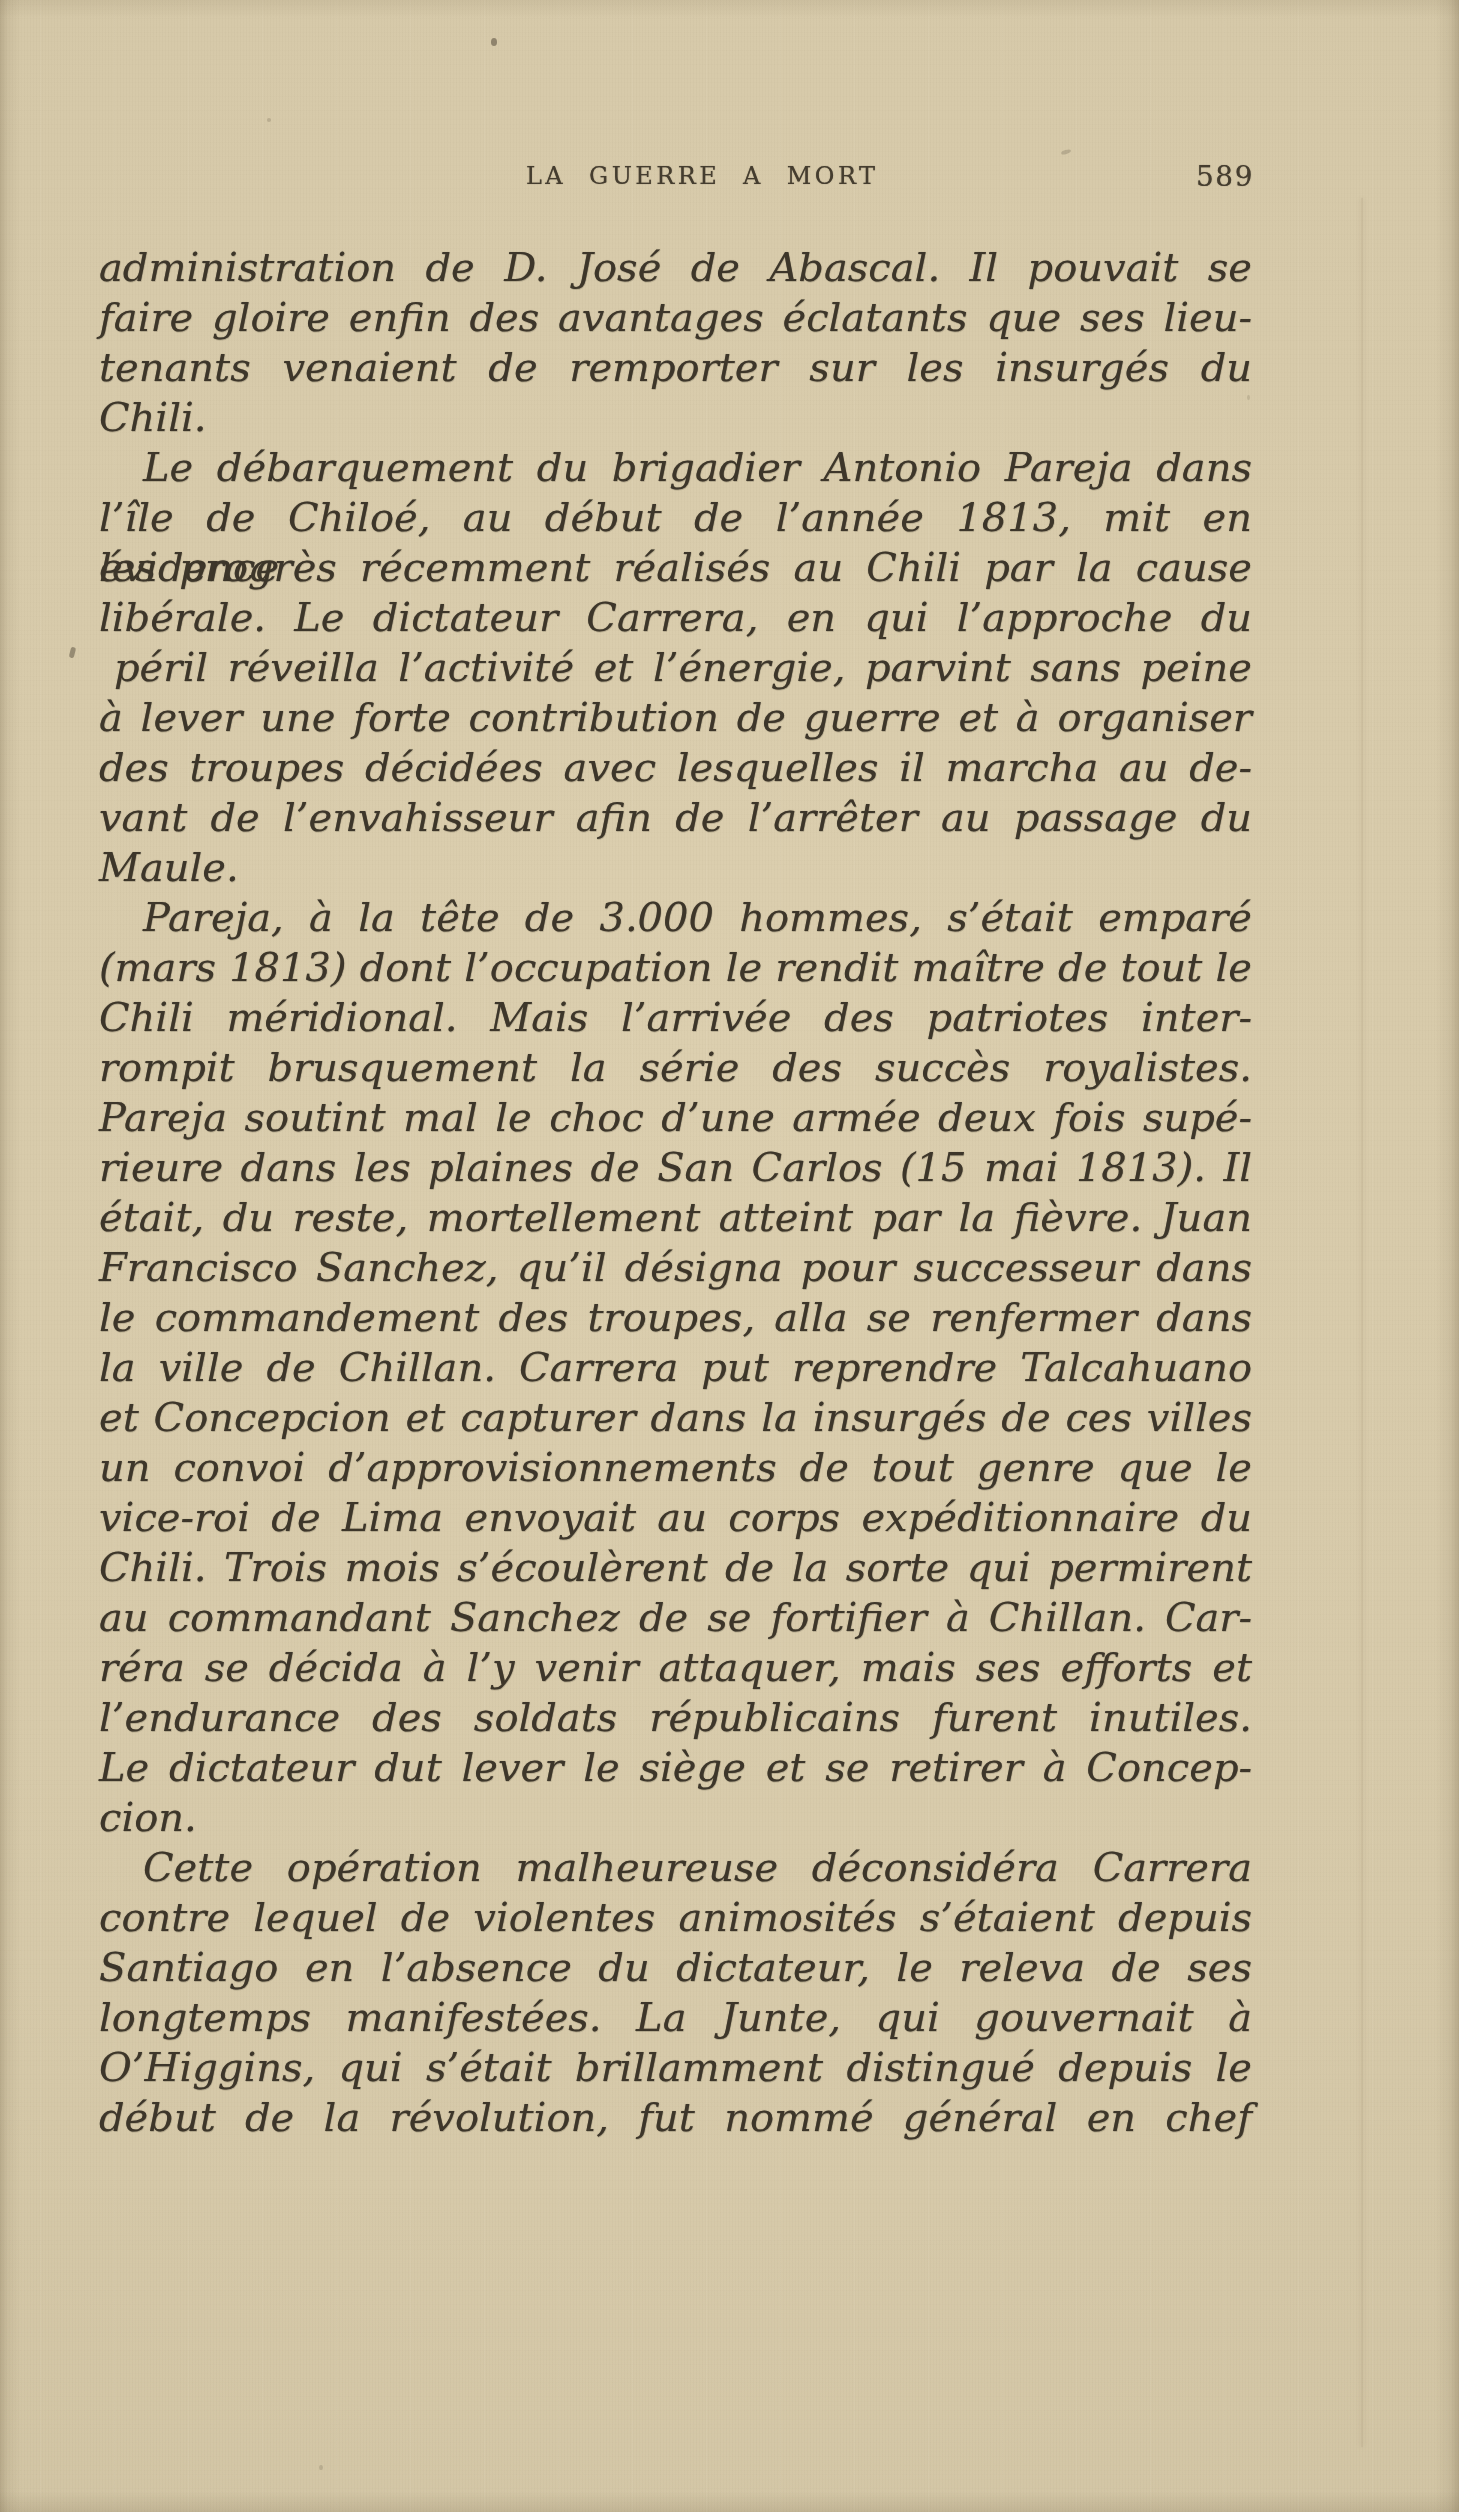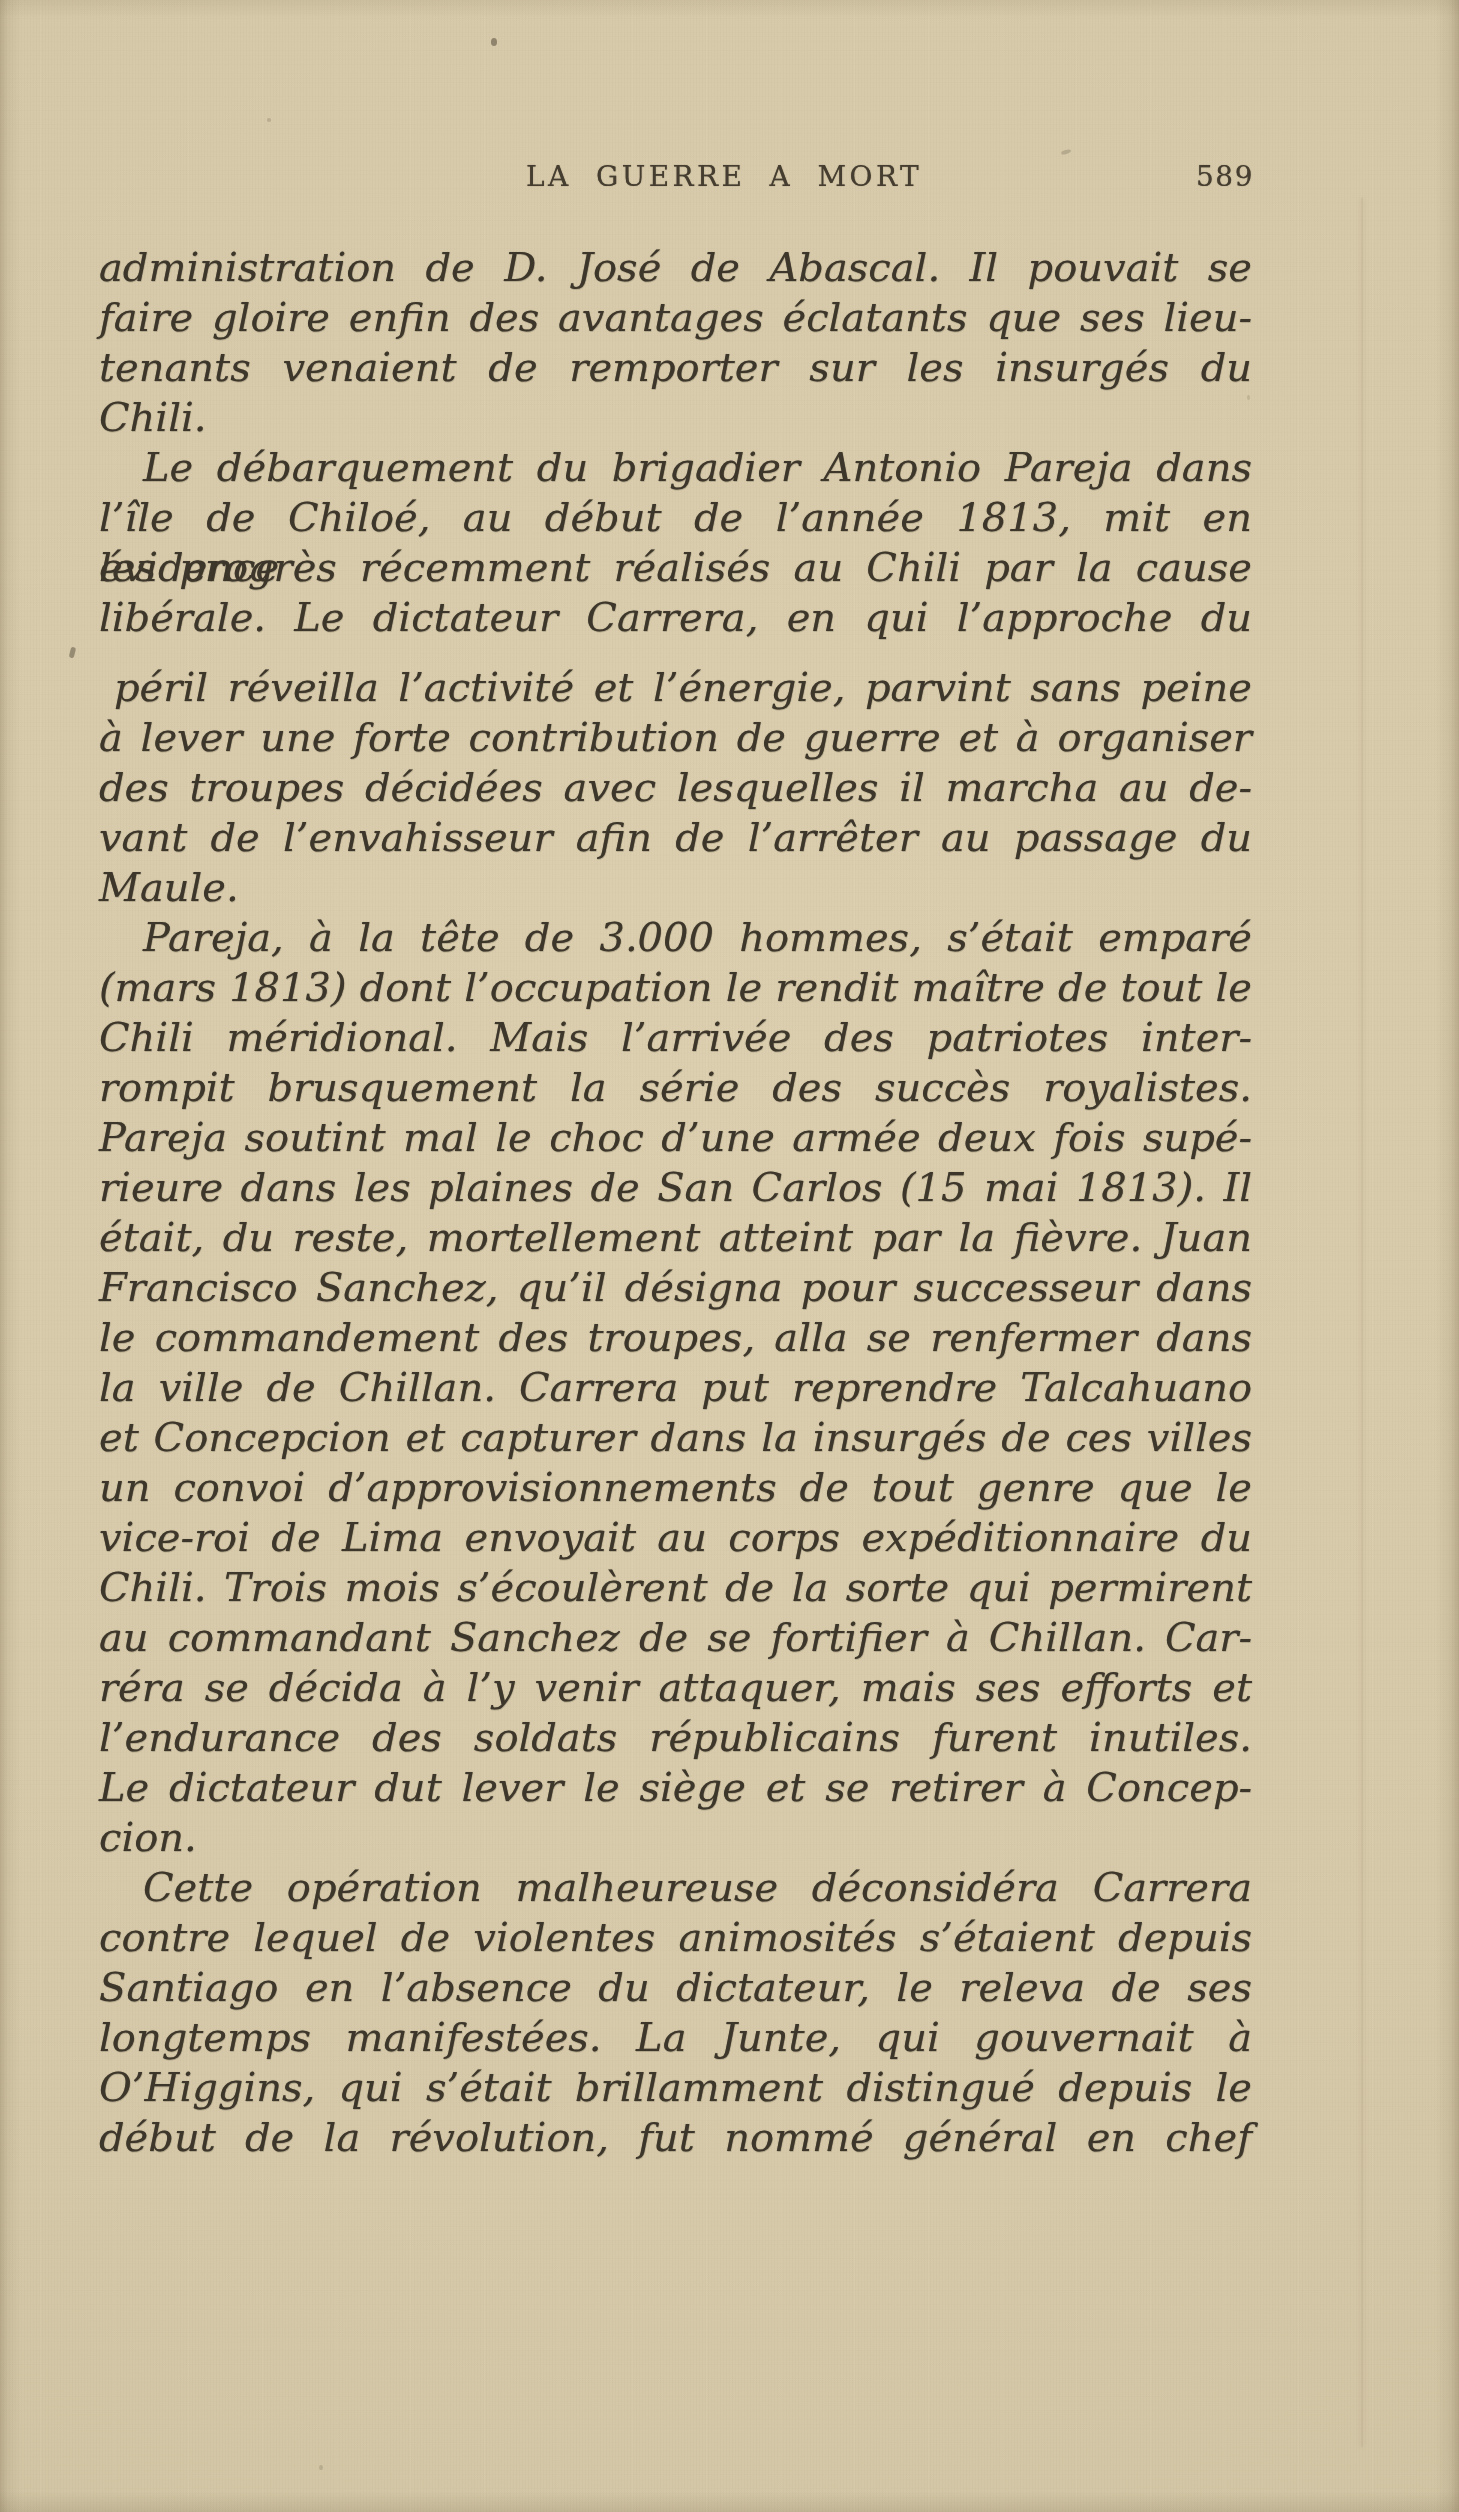--- a/index.html
+++ b/index.html
@@ -35,21 +35,21 @@
     position: absolute; left: 1361px; top: 198px; width: 2.3px; height: 2249px;
     background: rgba(115,98,68,0.10);
     box-shadow: 0 0 5.3px rgba(115,98,68,0.13);
     pointer-events: none;
   }
   .speck { position: absolute; background: #4a4031; border-radius: 50%; pointer-events: none; }
 
   
   .running-title {
     position: absolute; left: 526px; top: 160px;
-    font-size: 28px; line-height: 33px;
+    font-size: 24px; line-height: 33px;
     letter-spacing: 3.4px; word-spacing: 12px;
     color: #453d2f;
     text-shadow: 0 0 0.9px rgba(69,61,47,0.75);
     white-space: nowrap;
   }
   .page-number {
     position: absolute; left: 1196px; top: 160px;
     font-size: 28px; line-height: 33px;
     letter-spacing: 1.5px;
     color: #453d2f;
@@ -67,21 +67,21 @@
     text-align: justify;
     text-align-last: justify;
     color: var(--ink, #3d362a);
     text-shadow: 0 0 0.8px rgba(61,54,42,0.55), 0.5px 0.5px 0 rgba(61,54,42,0.18);
     white-space: normal;
     overflow: visible;
     font-style: italic;
   }
   .line.pend { text-align-last: left; }   
   .line.ind  { text-indent: 44px; }       
-  .textblock .line:nth-child(9) { padding-left: 15px; margin-top: 20px; } 
+  .textblock .line:nth-child(9) { padding-left: 15px; } 
 </style>
 </head>
 <body>
 
 <div class="texture"></div>
 <div class="vignette"></div>
 <div class="crease"></div>
 <div class="speck" style="left:491px; top:38px;  width:6px;  height:7.6px; opacity:.5;"></div>
 <div class="speck" style="left:70px;  top:647px; width:4.6px;  height:10.6px; opacity:.45; transform:rotate(14deg); border-radius:2.3px;"></div>
 <div class="speck" style="left:1061px;top:150px; width:10px; height:3.8px;  opacity:.22; transform:rotate(-18deg);"></div>

